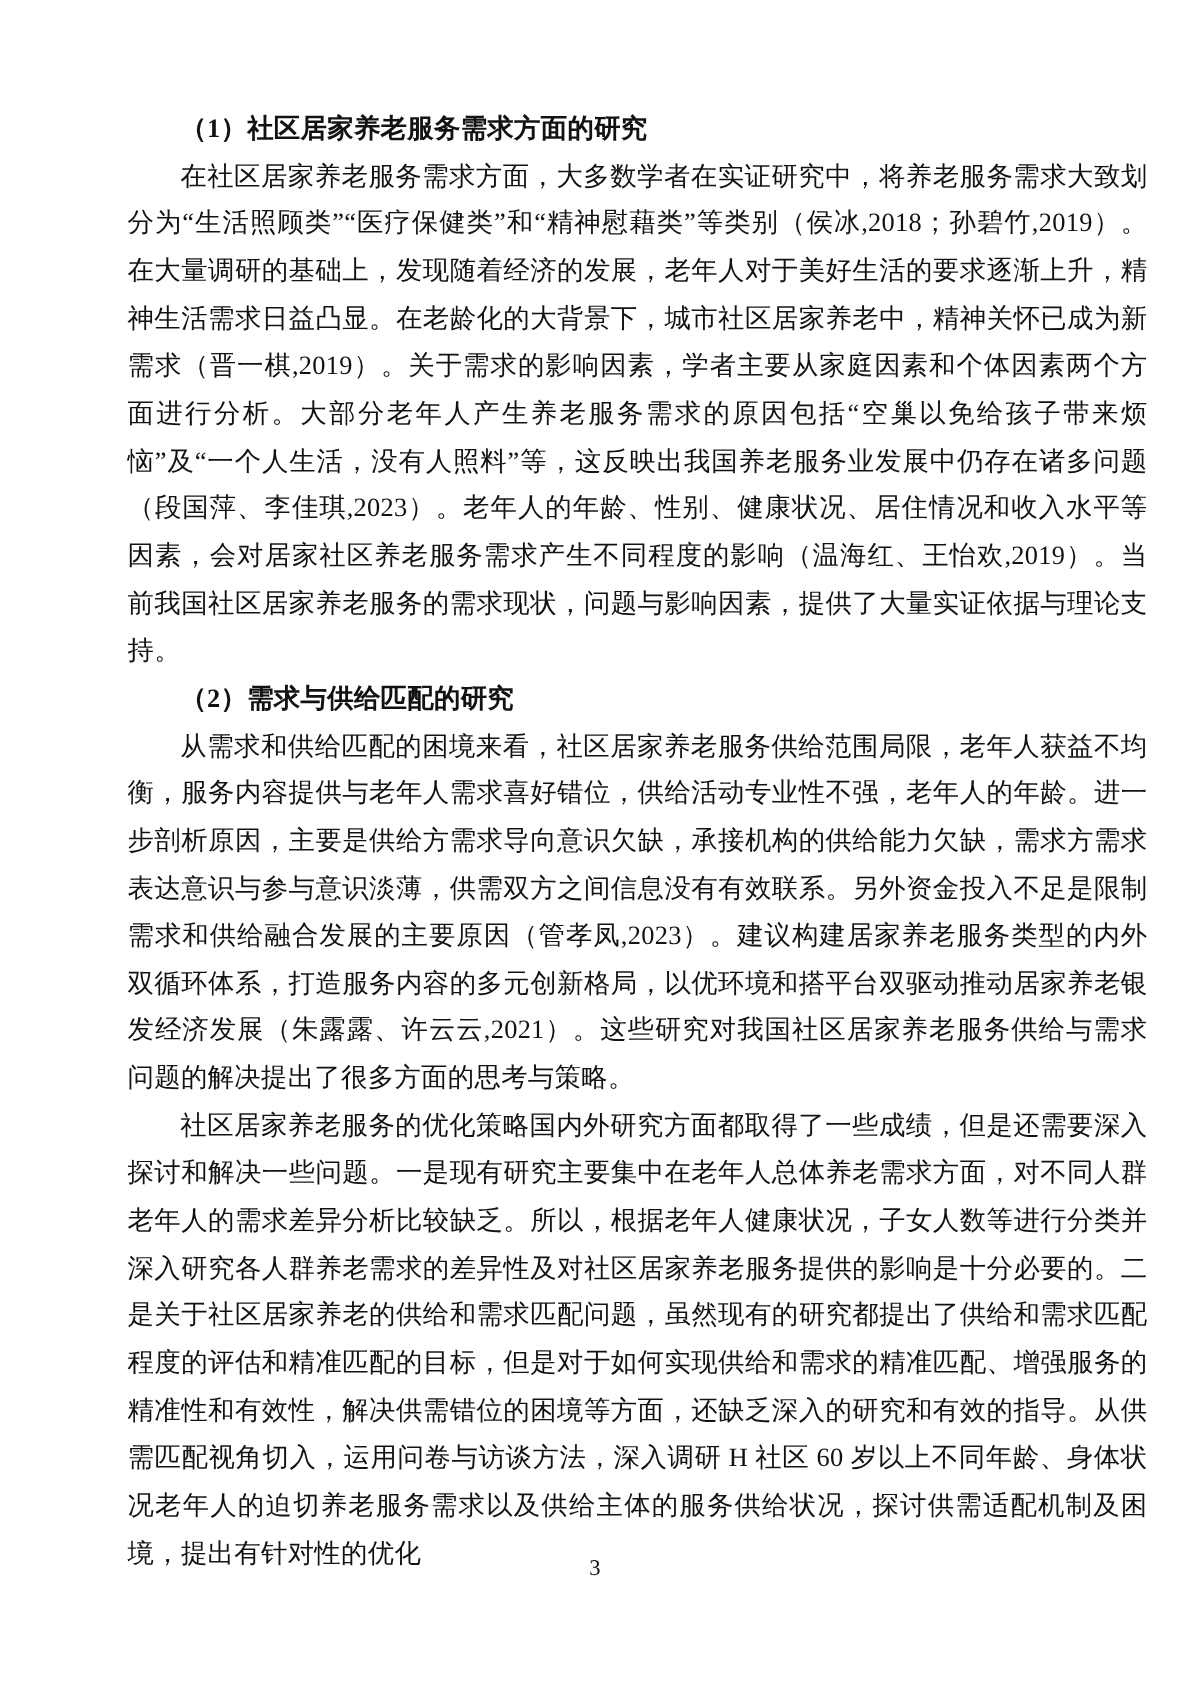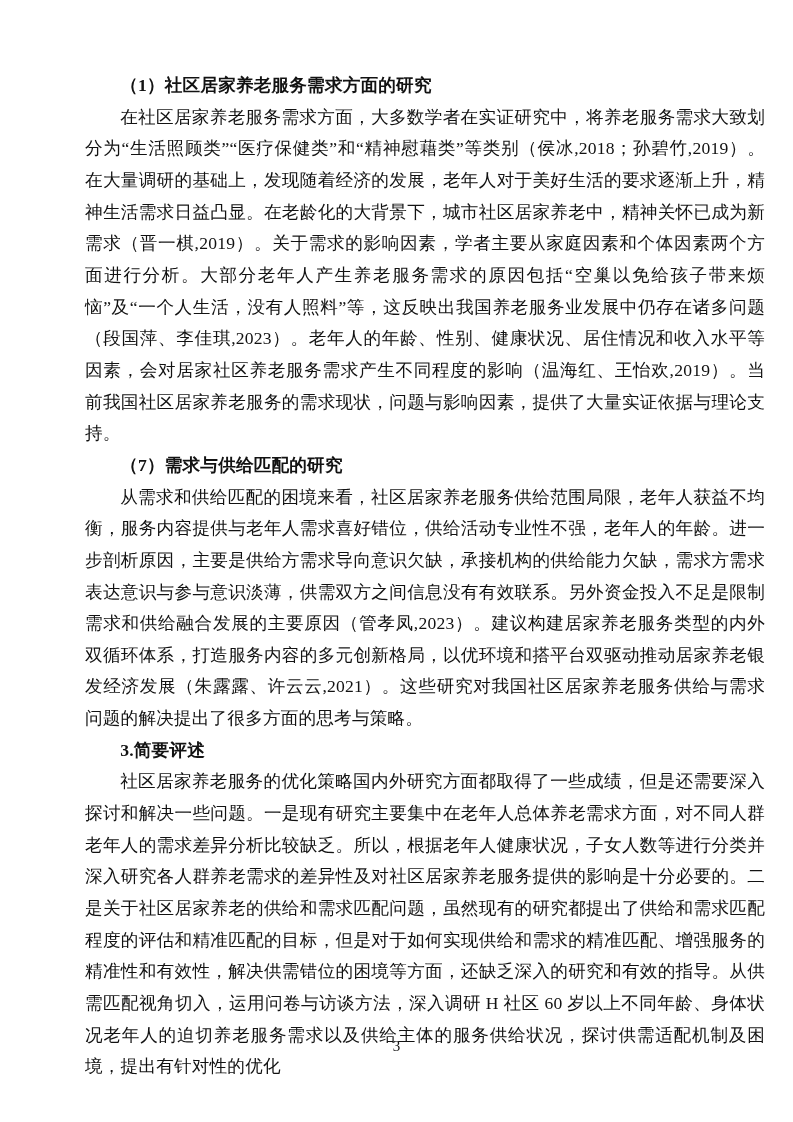--- a/index.html
+++ b/index.html
@@ -46,19 +46,18 @@
     color: #121212;
   }
 </style>
 </head>
 <body>
 
 <div class="page">
   <div class="content">
     <h3>（1）社区居家养老服务需求方面的研究</h3>
     <p>在社区居家养老服务需求方面，大多数学者在实证研究中，将养老服务需求大致划分为“生活照顾类”“医疗保健类”和“精神慰藉类”等类别（侯冰,2018；孙碧竹,2019）。在大量调研的基础上，发现随着经济的发展，老年人对于美好生活的要求逐渐上升，精神生活需求日益凸显。在老龄化的大背景下，城市社区居家养老中，精神关怀已成为新需求（晋一棋,2019）。关于需求的影响因素，学者主要从家庭因素和个体因素两个方面进行分析。大部分老年人产生养老服务需求的原因包括“空巢以免给孩子带来烦恼”及“一个人生活，没有人照料”等，这反映出我国养老服务业发展中仍存在诸多问题（段国萍、李佳琪,2023）。老年人的年龄、性别、健康状况、居住情况和收入水平等因素，会对居家社区养老服务需求产生不同程度的影响（温海红、王怡欢,2019）。当前我国社区居家养老服务的需求现状，问题与影响因素，提供了大量实证依据与理论支持。</p>
-    <h3>（7）需求与供给匹配的研究</h3>
+    <h3>（2）需求与供给匹配的研究</h3>
     <p>从需求和供给匹配的困境来看，社区居家养老服务供给范围局限，老年人获益不均衡，服务内容提供与老年人需求喜好错位，供给活动专业性不强，老年人的年龄。进一步剖析原因，主要是供给方需求导向意识欠缺，承接机构的供给能力欠缺，需求方需求表达意识与参与意识淡薄，供需双方之间信息没有有效联系。另外资金投入不足是限制需求和供给融合发展的主要原因（管孝凤,2023）。建议构建居家养老服务类型的内外双循环体系，打造服务内容的多元创新格局，以优环境和搭平台双驱动推动居家养老银发经济发展（朱露露、许云云,2021）。这些研究对我国社区居家养老服务供给与需求问题的解决提出了很多方面的思考与策略。</p>
-    <h3>3.简要评述</h3>
     <p>社区居家养老服务的优化策略国内外研究方面都取得了一些成绩，但是还需要深入探讨和解决一些问题。一是现有研究主要集中在老年人总体养老需求方面，对不同人群老年人的需求差异分析比较缺乏。所以，根据老年人健康状况，子女人数等进行分类并深入研究各人群养老需求的差异性及对社区居家养老服务提供的影响是十分必要的。二是关于社区居家养老的供给和需求匹配问题，虽然现有的研究都提出了供给和需求匹配程度的评估和精准匹配的目标，但是对于如何实现供给和需求的精准匹配、增强服务的精准性和有效性，解决供需错位的困境等方面，还缺乏深入的研究和有效的指导。从供需匹配视角切入，运用问卷与访谈方法，深入调研 H 社区 60 岁以上不同年龄、身体状况老年人的迫切养老服务需求以及供给主体的服务供给状况，探讨供需适配机制及困境，提出有针对性的优化</p>
   </div>
   <div class="page-number">3</div>
 </div>
 
 </body></html>

